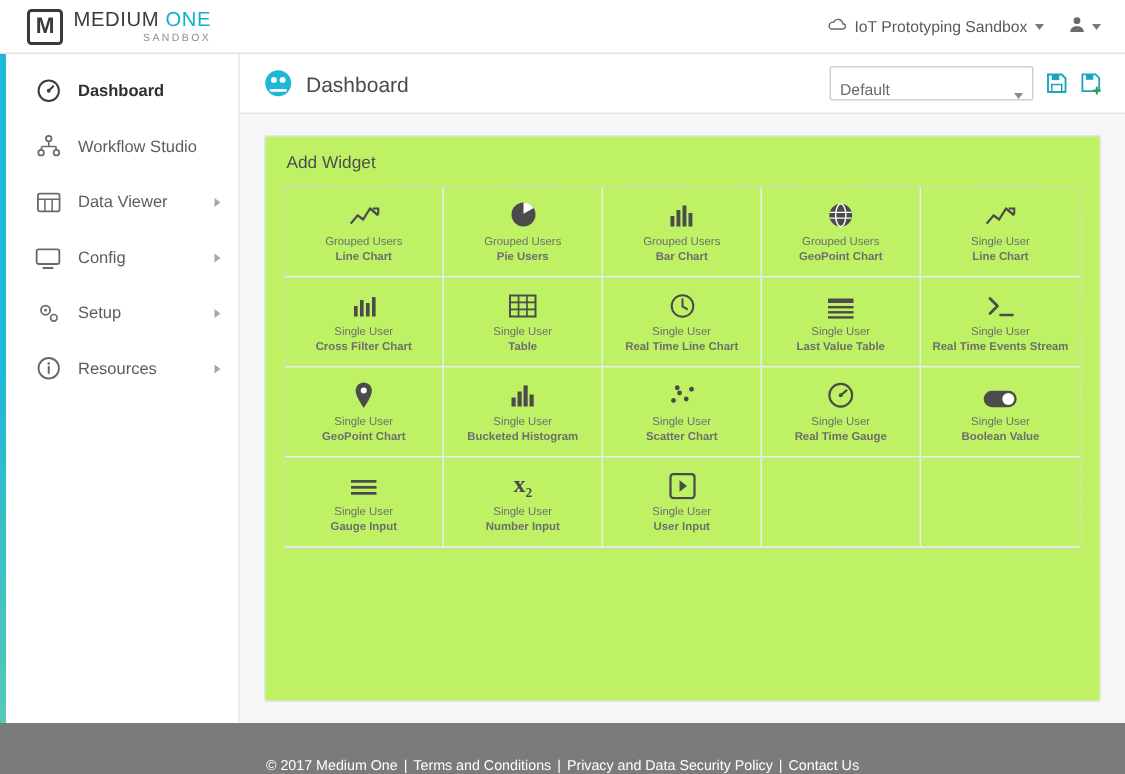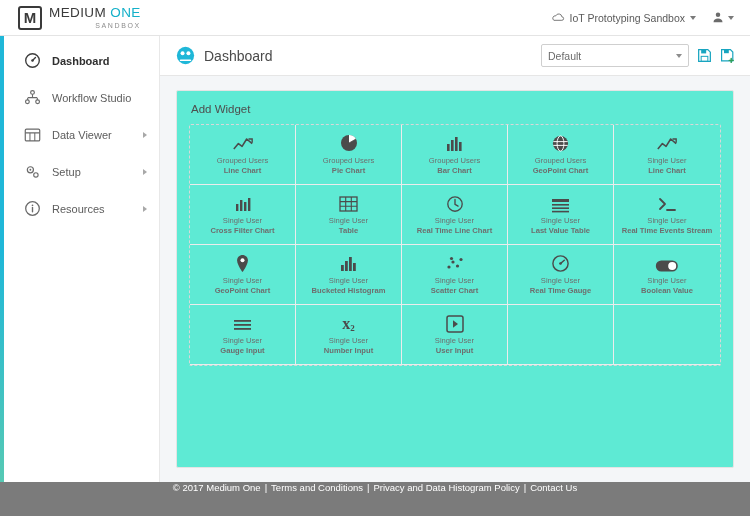--- a/index.html
+++ b/index.html
@@ -136,44 +136,44 @@
     background: #fff;
     border-bottom: 1px solid #e6e6e6;
     display: flex; align-items: center;
     padding: 0 14px 0 16px;
     gap: 9px;
   }
   .page-head-icon { color: #1fb7d8; display: flex; align-items: center; }
   .page-title { font-size: 14px; color: #4a4a4a; }
   .page-head-right { margin-left: auto; display: flex; align-items: center; gap: 8px; }
   .dash-select {
-    width: 148px; height: 23px;
+    width: 136px; height: 23px;
     border: 1px solid #cfcfcf;
     background: #fff;
     border-radius: 2px;
     font-size: 10.5px;
     color: #6b6b6b;
-    display: flex; align-items: center;
+    display: flex; align-items: flex-end;
     padding: 0 6px;
     position: relative;
     cursor: pointer;
   }
   .dash-select .sel-caret {
     margin-left: auto;
     width: 0; height: 0;
     border-left: 3.5px solid transparent;
     border-right: 3.5px solid transparent;
     border-top: 4px solid #8d8d8d;
   }
   .icon-btn { color: #18a5c0; cursor: pointer; display: flex; align-items: center; }
 
   .content { flex: 1; padding: 14px 16px; overflow: hidden; }
 
   .panel {
-    background: #5eead4;
+    background: #bef264;
     border: 1px solid #e4e4e4;
     border-radius: 2px;
     padding: 10px 12px 12px;
     height: 100%;
   }
   .panel-title {
     font-size: 11.5px;
     color: #4e4e4e;
     margin: 2px 0 9px 2px;
   }
@@ -214,21 +214,21 @@
     line-height: 1.35;
   }
   .widget-label .l2 { display: block; font-weight: bold; }
 
   
   .footer {
     height: 34px;
     flex: 0 0 34px;
     background: #7b7b7b;
     color: #ffffff;
-    display: flex; align-items: flex-start; justify-content: center;
+    display: flex; align-items: flex-end; justify-content: center;
     font-size: 9.5px;
   }
   .footer a { color: #fff; text-decoration: none; }
   .footer .sep { padding: 0 4px; }
 
   .txt-num { font-size: 16px; font-weight: bold; font-family: "Liberation Serif", serif; }
   .txt-num sup { font-size: 9px; }
 </style>
 </head>
 <body>
@@ -297,20 +297,30 @@
         <span class="side-icon">
           <svg width="17" height="16" viewBox="0 0 20 18">
               <rect x="1.5" y="2" width="17" height="14" rx="1.5" fill="none" stroke="currentColor" stroke-width="1.4"></rect>
               <path d="M1.5 6.5h17M7 6.5V16M12.7 6.5V16" stroke="currentColor" stroke-width="1.2"></path>
             </svg>
         </span>
         <span class="side-label">Data Viewer</span>
         <span class="chev"></span>
       </div>
 
+      <div class="side-item">
+        <span class="side-icon">
+          <svg width="18" height="16" viewBox="0 0 20 18">
+              <rect x="1.5" y="2.5" width="17" height="11" rx="1.5" fill="none" stroke="currentColor" stroke-width="1.4"></rect>
+              <path d="M6.5 16.5h7" stroke="currentColor" stroke-width="1.4" stroke-linecap="round"></path>
+            </svg>
+        </span>
+        <span class="side-label">Config</span>
+        <span class="chev"></span>
+      </div>
 
       <div class="side-item">
         <span class="side-icon">
           <svg width="17" height="17" viewBox="0 0 20 20">
               <circle cx="7.5" cy="8" r="3.6" fill="none" stroke="currentColor" stroke-width="1.4"></circle>
               <circle cx="7.5" cy="8" r="1.1" fill="currentColor"></circle>
               <circle cx="14" cy="14" r="2.6" fill="none" stroke="currentColor" stroke-width="1.3"></circle>
             </svg>
         </span>
         <span class="side-label">Setup</span>
@@ -380,21 +390,21 @@
                 <span class="widget-label"><span>Grouped Users</span><span class="l2">Line Chart</span></span>
               </div>
               <div class="widget-cell">
                 <span class="widget-icon">
                   <svg width="20" height="20" viewBox="0 0 20 20">
                       <circle cx="10" cy="10" r="8" fill="#4b4b4b"></circle>
                       <path d="M10 10V2a8 8 0 0 1 7 4z" fill="#fff"></path>
                       <path d="M10 10l7-4" stroke="#4b4b4b" stroke-width="0.8"></path>
                     </svg>
                 </span>
-                <span class="widget-label"><span>Grouped Users</span><span class="l2">Pie Chart</span></span>
+                <span class="widget-label"><span>Grouped Users</span><span class="l2">Pie Users</span></span>
               </div>
               <div class="widget-cell">
                 <span class="widget-icon">
                   <svg width="20" height="18" viewBox="0 0 20 18">
                       <rect x="2" y="9" width="2.6" height="7" fill="#4b4b4b"></rect>
                       <rect x="6" y="5" width="2.6" height="11" fill="#4b4b4b"></rect>
                       <rect x="10" y="2" width="2.6" height="14" fill="#4b4b4b"></rect>
                       <rect x="14" y="7" width="2.6" height="9" fill="#4b4b4b"></rect>
                     </svg>
                 </span>
@@ -553,18 +563,18 @@
         </div>
       </div>
     </div>
   </div>
 
   <div class="footer">
     <span>© 2017 Medium One</span>
     <span class="sep">|</span>
     <a href="#">Terms and Conditions</a>
     <span class="sep">|</span>
-    <a href="#">Privacy and Data Histogram Policy</a>
+    <a href="#">Privacy and Data Security Policy</a>
     <span class="sep">|</span>
     <a href="#">Contact Us</a>
   </div>
 
 </div>
 
 </body></html>

